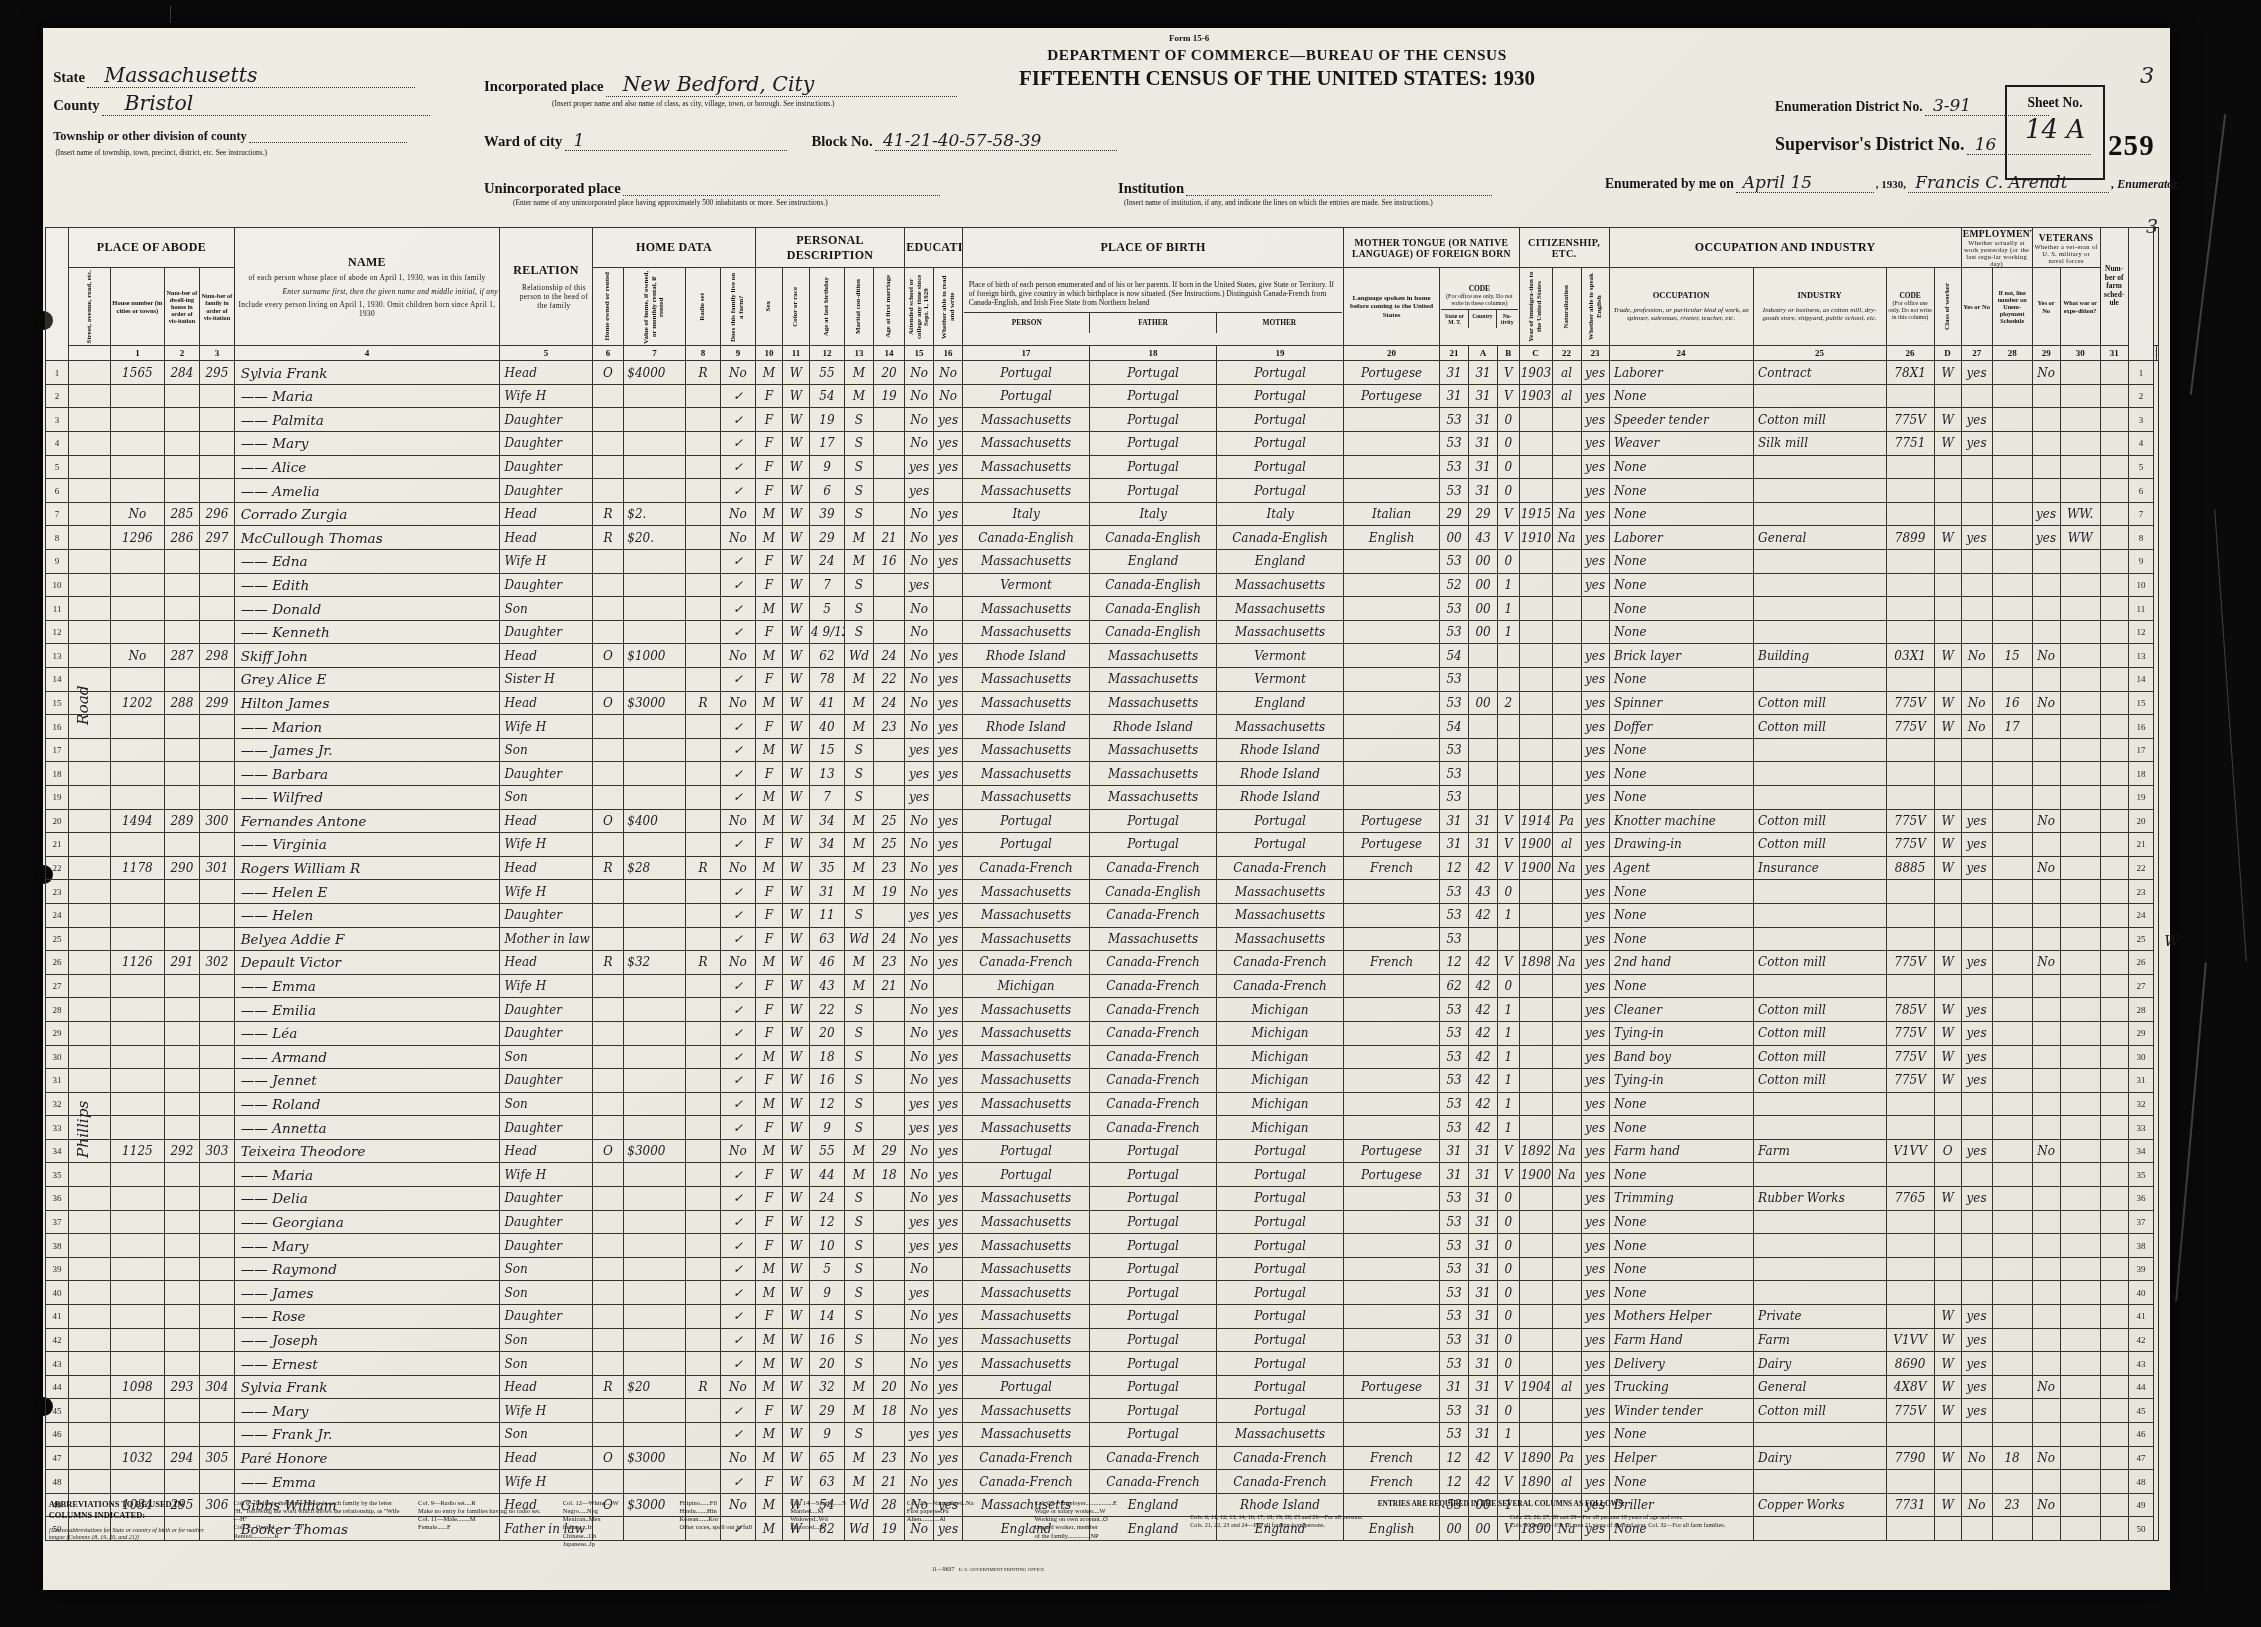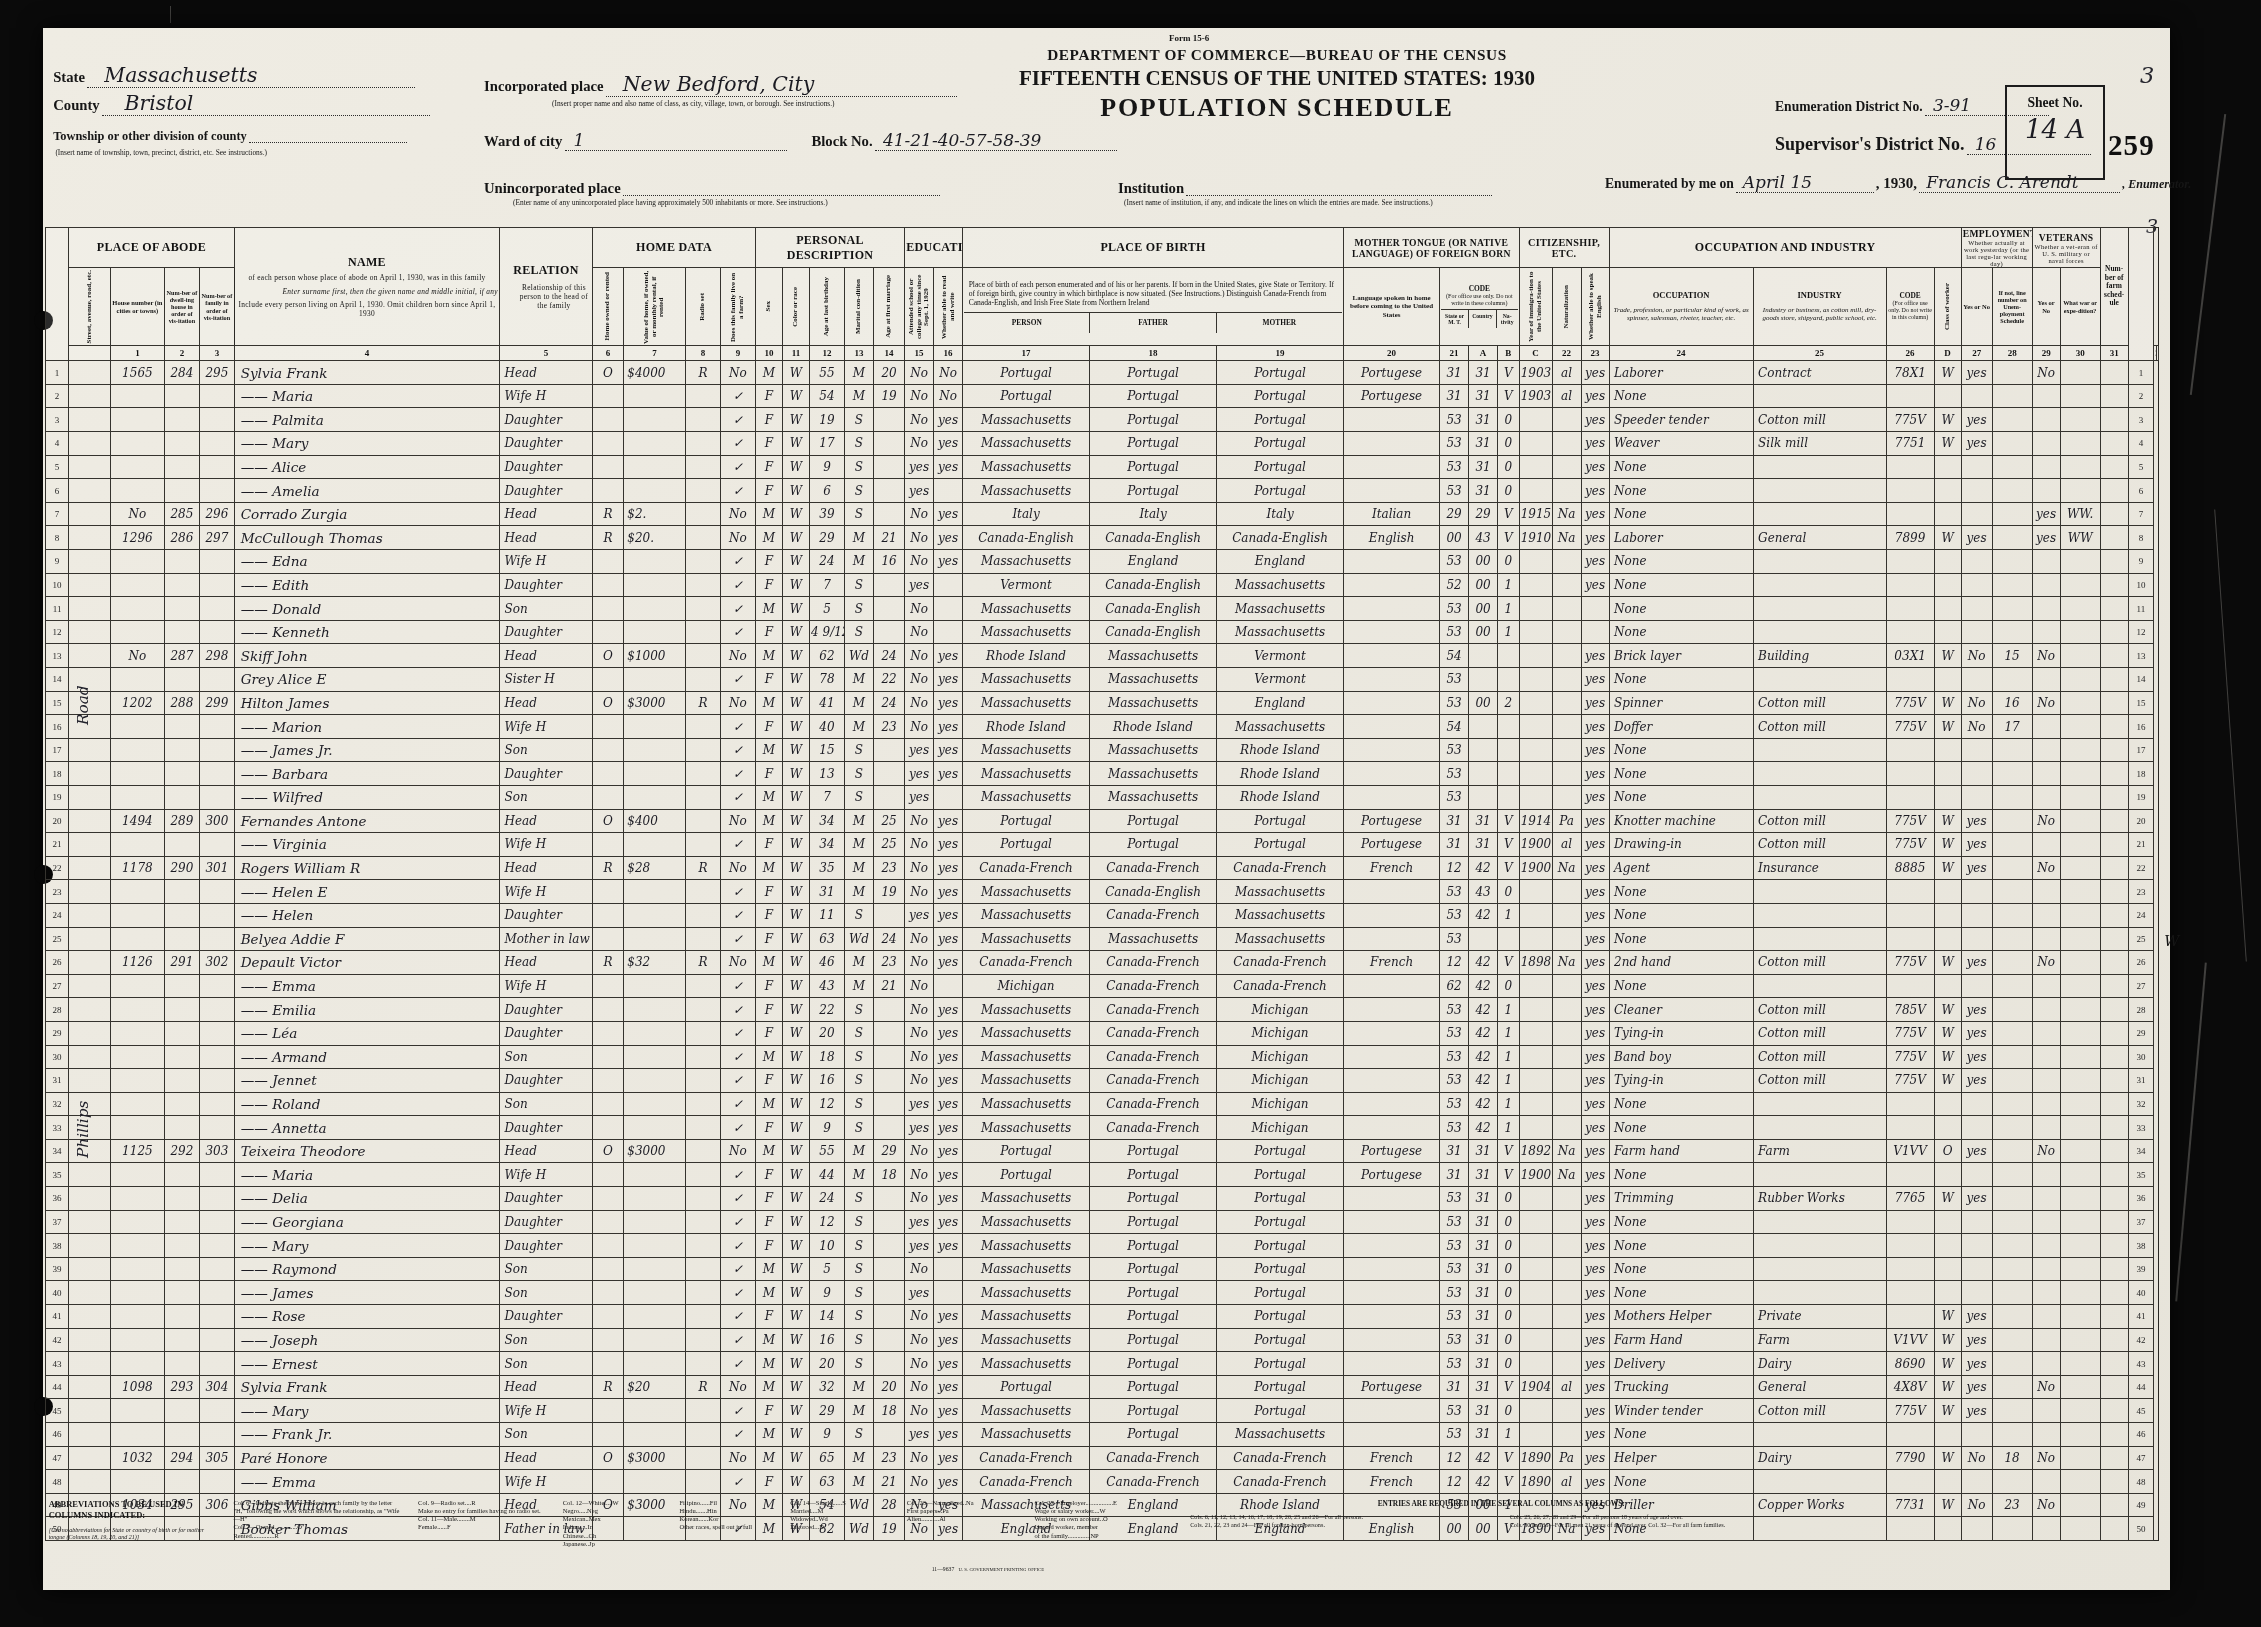--- a/index.html
+++ b/index.html
@@ -81,21 +81,20 @@
 
   <div id="paper">
 
     <div class="hole" style="top:283px;"></div>
     <div class="hole" style="top:837px;"></div>
     <div class="hole" style="top:1369px;"></div>
 
     <div class="hdrabs pr" id="form-no">Form 15-6</div>
     <div class="hdrabs pr" id="dept">DEPARTMENT OF COMMERCE—BUREAU OF THE CENSUS</div>
     <div class="hdrabs pr" id="census-title">FIFTEENTH CENSUS OF THE UNITED STATES: 1930</div>
-    <div class="hdrabs pr" id="sched-title">POPULATION SCHEDULE</div>
 
     <div class="fieldline" style="left:10.2px;top:35px;">
       <span class="lbl">State</span>
       <span class="hw hw-lg dot" style="display:inline-block;min-width:294px;padding:0 17px;">Massachusetts</span>
     </div>
     <div class="fieldline" style="left:10.2px;top:63px;">
       <span class="lbl">County</span>
       <span class="hw hw-lg dot" style="display:inline-block;min-width:283px;padding:0 22.6px;">Bristol</span>
     </div>
     <div class="fieldline" style="left:10.2px;top:101px;">
@@ -125,21 +124,21 @@
 
     <div class="fieldline" style="left:1075px;top:152px;">
       <span class="lbl">Institution</span>
       <span class="dot" style="display:inline-block;min-width:306px;">&nbsp;</span>
     </div>
     <div class="fieldline tiny" style="left:1081px;top:171px;width:453px;">(Insert name of institution, if any, and indicate the lines on which the entries are made.   See instructions.)</div>
 
     <div class="fieldline" style="left:1562px;top:144px;">
       <span class="lbl" style="font-size:13.6px;">Enumerated by me on</span>
       <span class="hw hw-md dot" style="display:inline-block;min-width:124px;padding:0 6.8px;">April 15</span>
-      <span class="lbl" style="font-size:15px;">, 1930,</span>
+      <span class="lbl" style="font-size:11px;">, 1930,</span>
       <span class="hw hw-md dot" style="display:inline-block;min-width:187px;padding:0 6.8px;">Francis C. Arendt</span>
       <span class="lbl it" style="font-size:12px;">, Enumerator.</span>
     </div>
 
     <div class="fieldline" style="left:1732px;top:67px;">
       <span class="lbl" style="font-size:13.6px;">Enumeration District No.</span>
       <span class="hw hw-md dot" style="display:inline-block;min-width:108px;padding:0 8px;">3-91</span>
     </div>
     <div class="fieldline" style="left:1732px;top:106px;">
       <span class="lbl" style="font-size:18px;">Supervisor's District No.</span>

